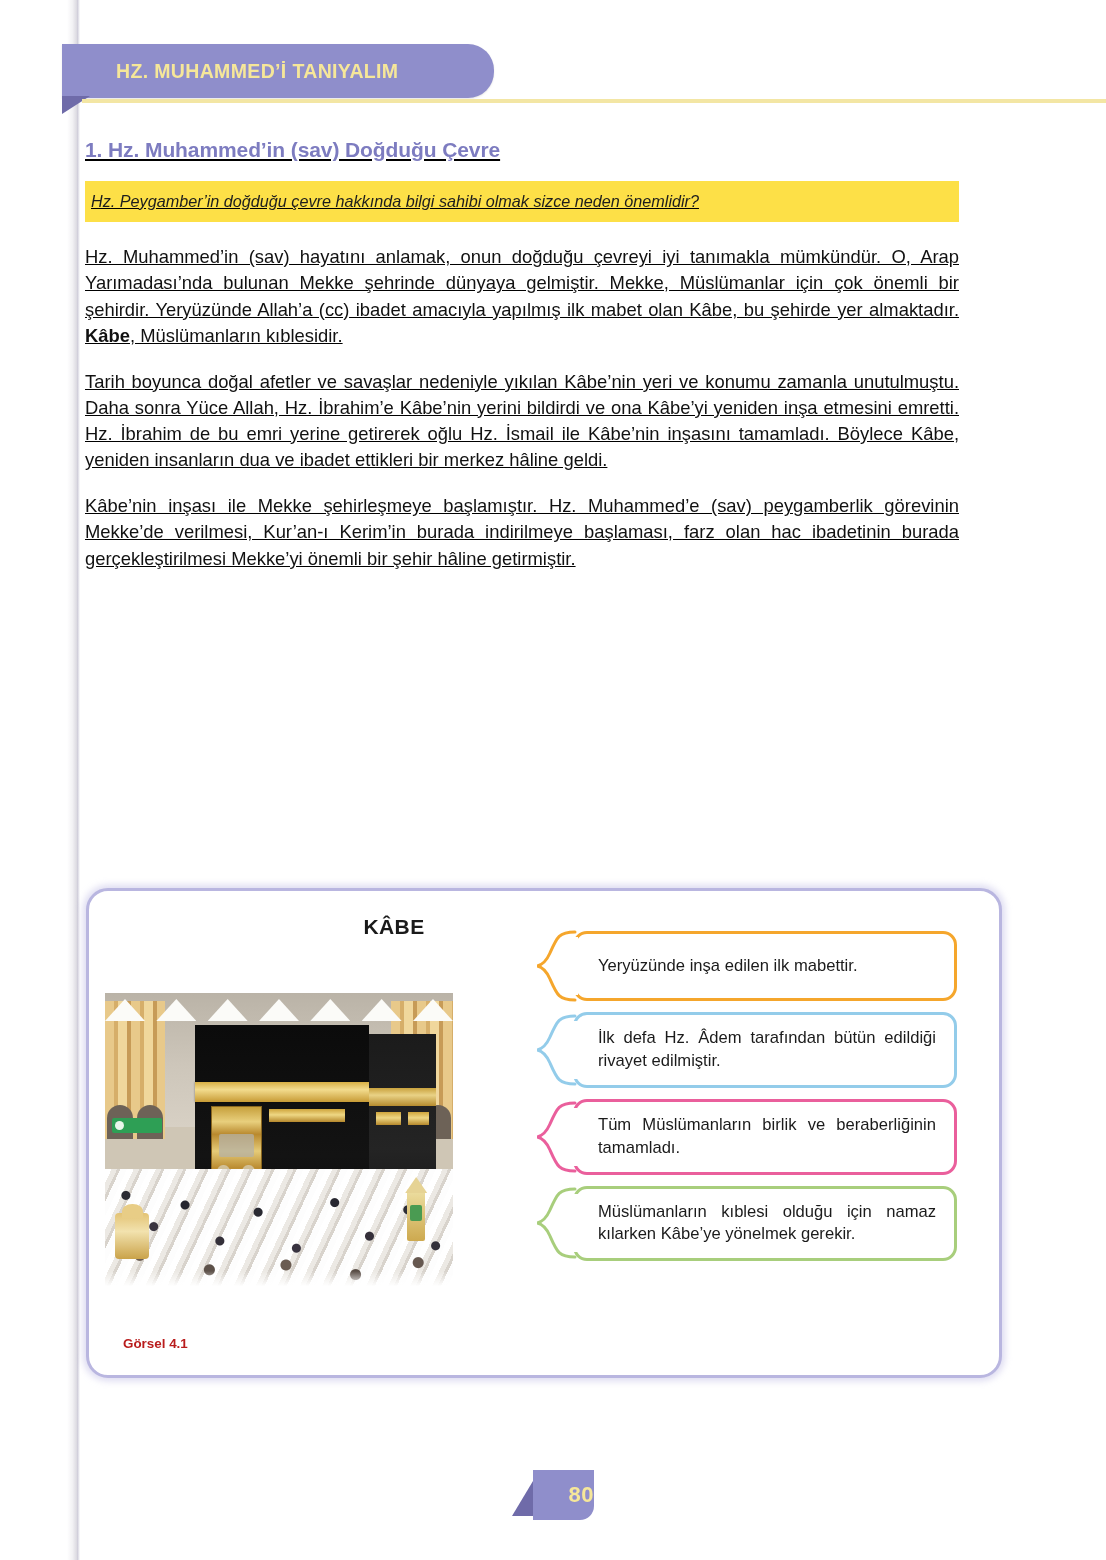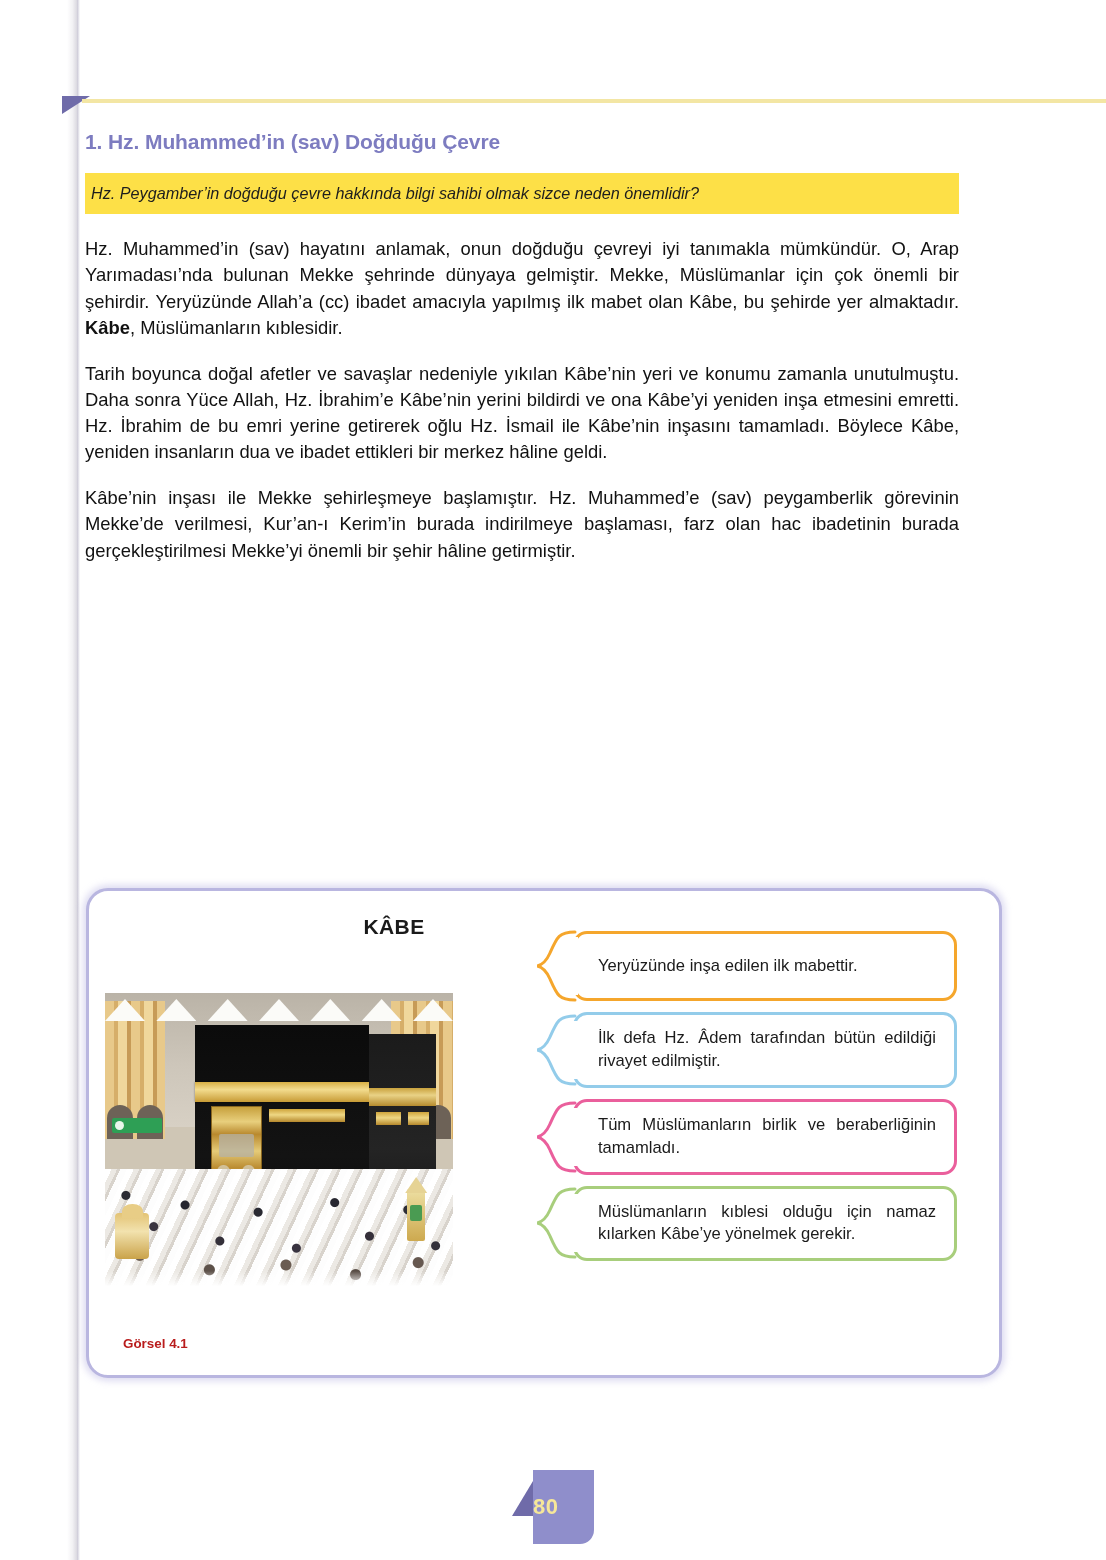--- a/index.html
+++ b/index.html
@@ -79,22 +79,23 @@
     top: 99px;
     width: 1024px;
     height: 4px;
     background: #f3e6a4;
   }
 
   
   .content {
     position: absolute;
     left: 85px;
-    top: 130px;
+    top: 138px;
     width: 874px;
+    text-decoration: underline;
   }
 
   .section-title {
     color: #7d7cc0;
     font-size: 21px;
     font-weight: bold;
     letter-spacing: -0.1px;
     margin: 0 0 19px 0;
   }
 
@@ -372,42 +373,45 @@
     top: 1476px;
     width: 0; height: 0;
     border-right: 24px solid #6f6ba9;
     border-top: 40px solid transparent;
   }
   .pagenum-tab {
     position: absolute;
     left: 533px;
     top: 1470px;
     width: 61px;
-    height: 74px;
+    height: 50px;
     background: #8f8ecb;
     border-radius: 0 0 14px 0;
     display: flex;
     align-items: center;
-    justify-content: flex-start;
+    justify-content: flex-end;
   }
   .pagenum-text {
     color: #f6e799;
     font-size: 22px;
     font-weight: bold;
     letter-spacing: 0.5px;
   }
 </style>
 </head>
 <body>
 
 <div id="page">
 
   <div class="binding-edge"></div>
   <div class="binding-line"></div>
 
+  <div class="header-banner">
+    <span class="header-title">HZ. MUHAMMED’İ TANIYALIM</span>
+  </div>
   <div class="header-fold"></div>
   <div class="header-rule"></div>
 
   <div class="content">
 
     <h2 class="section-title">1. Hz. Muhammed’in (sav) Doğduğu Çevre</h2>
 
     <div class="question-band">
       <span>Hz. Peygamber’in doğduğu çevre hakkında bilgi sahibi olmak sizce neden önemlidir?</span>
     </div>

